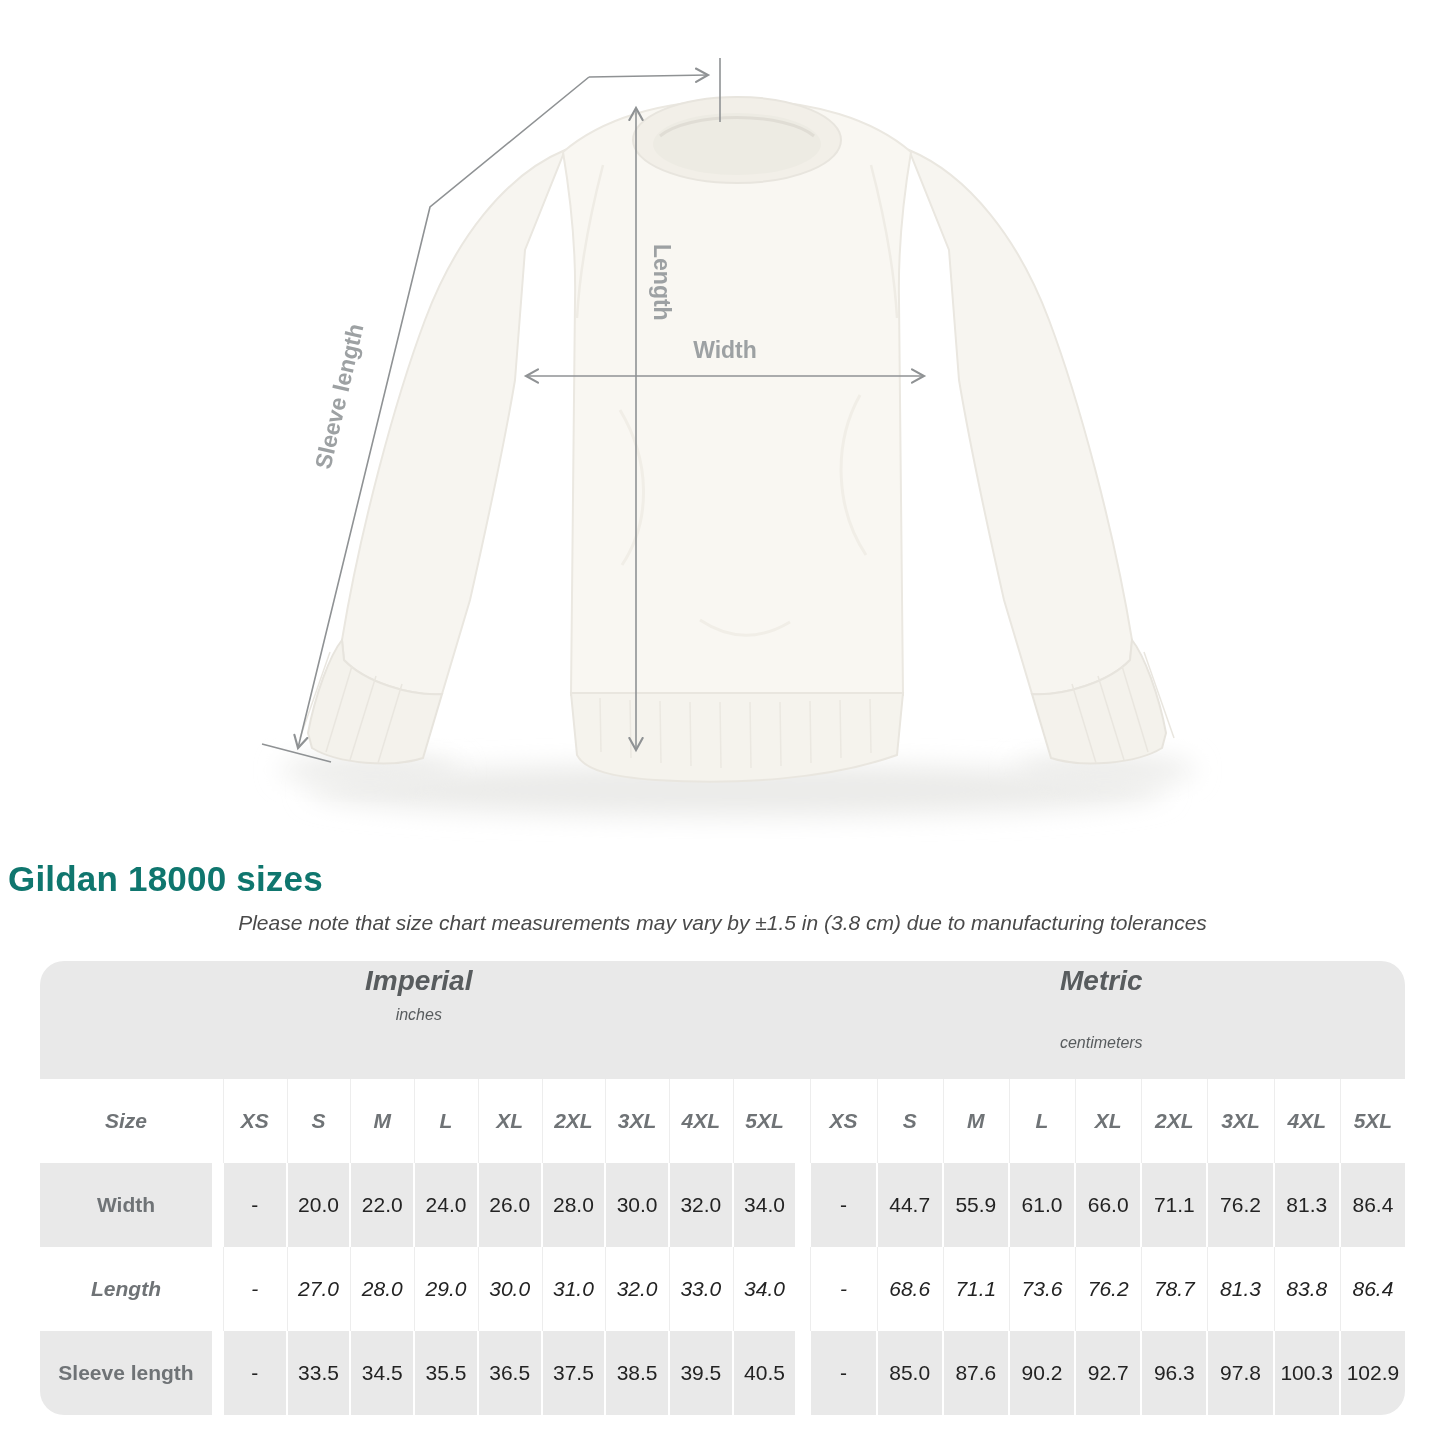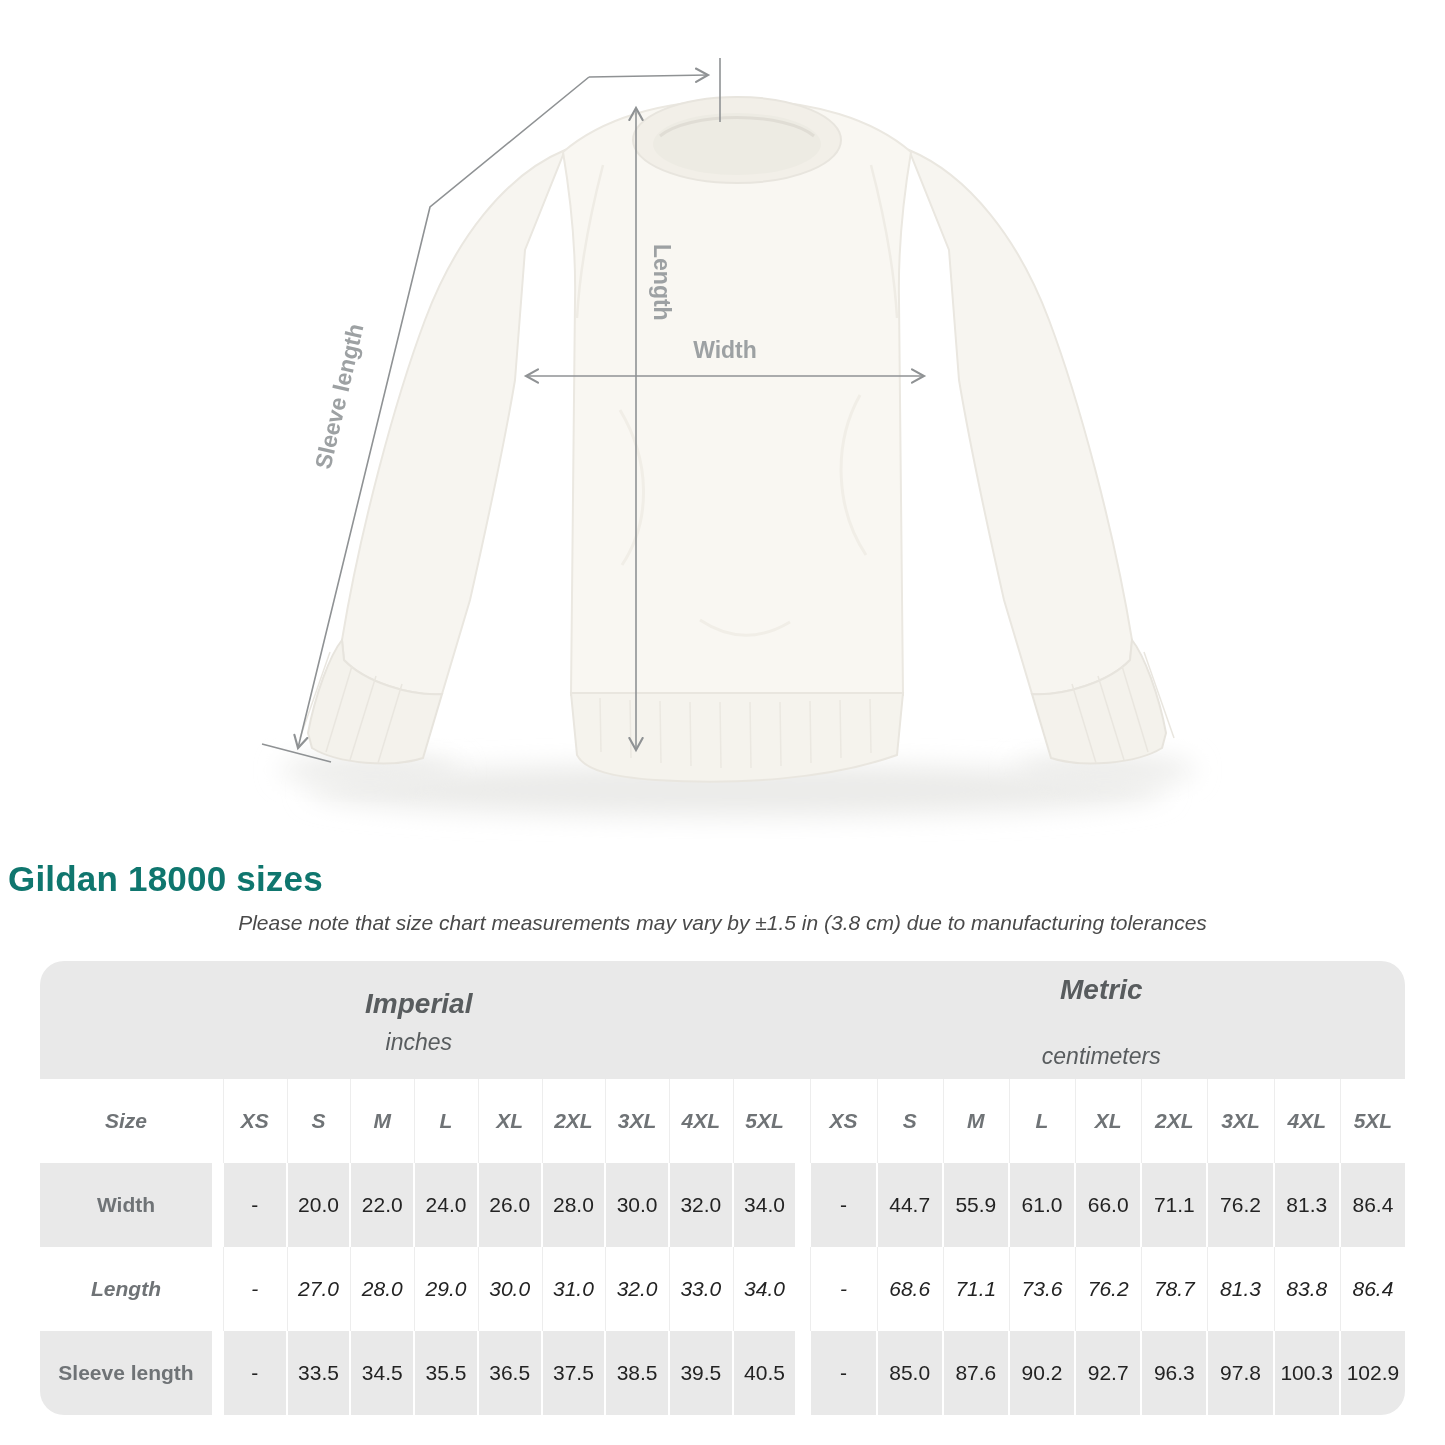--- a/index.html
+++ b/index.html
@@ -15,25 +15,25 @@
   }
   .note{
     text-align:center;font-style:italic;font-size:21px;color:#4a4a4a;
     margin:12px 0 0 0;
   }
   .table-wrap{
     margin:26px 40px 0 40px;
     border-radius:24px;overflow:hidden;background:#ffffff;
   }
   .band{display:flex;background:#e9e9e9;height:118px;}
-  .band .half{display:flex;flex-direction:column;align-items:center;justify-content:center;padding-top:4px;}
+  .band .half{display:flex;flex-direction:column;align-items:center;justify-content:flex-start;padding-top:4px;}
   .band .half.imp{width:55.5%;}
   .band .half.met{width:44.5%;gap:28px;}
   .band .g-name{font-size:28px;font-weight:bold;font-style:italic;color:#585c5e;}
-  .band .g-unit{font-size:23px;font-style:italic;color:#585c5e;margin-top:9px;}
+  .band .g-unit{font-size:16px;font-style:italic;color:#585c5e;margin-top:9px;}
   .grid{
     display:grid;
     grid-template-columns:172px 8px repeat(9,1fr) 12px repeat(9,1.04fr);
     grid-auto-rows:84px;
     column-gap:2px;row-gap:0;
   }
   .cell{
     display:flex;align-items:center;justify-content:center;
     font-size:21px;color:#232323;white-space:nowrap;
   }

